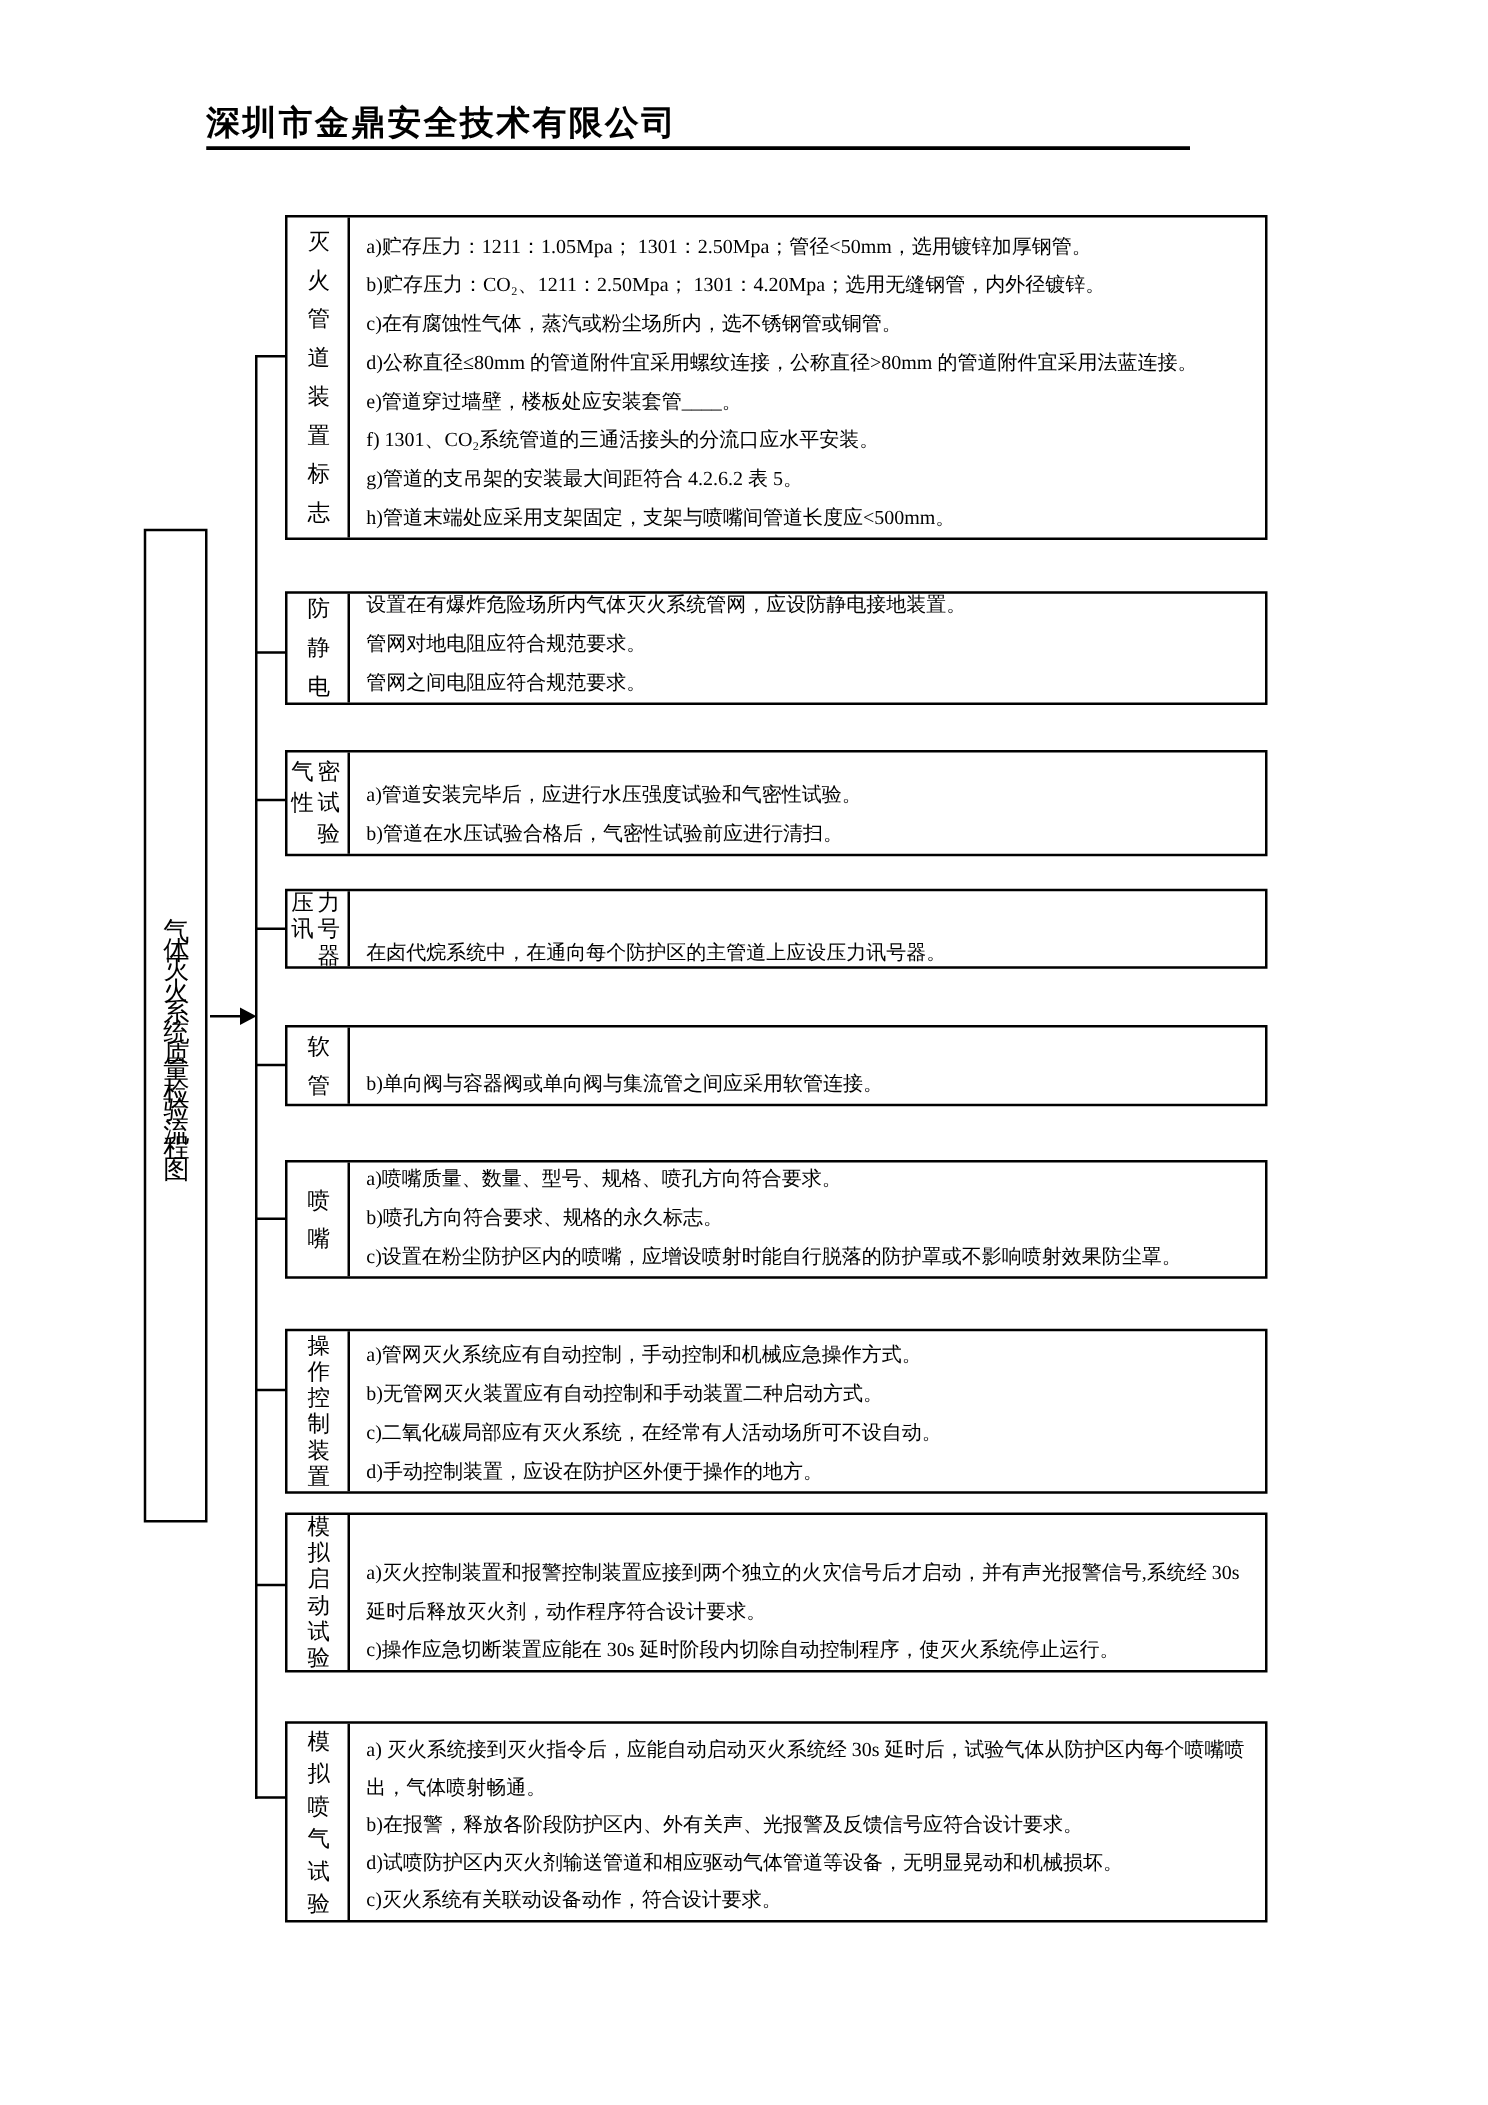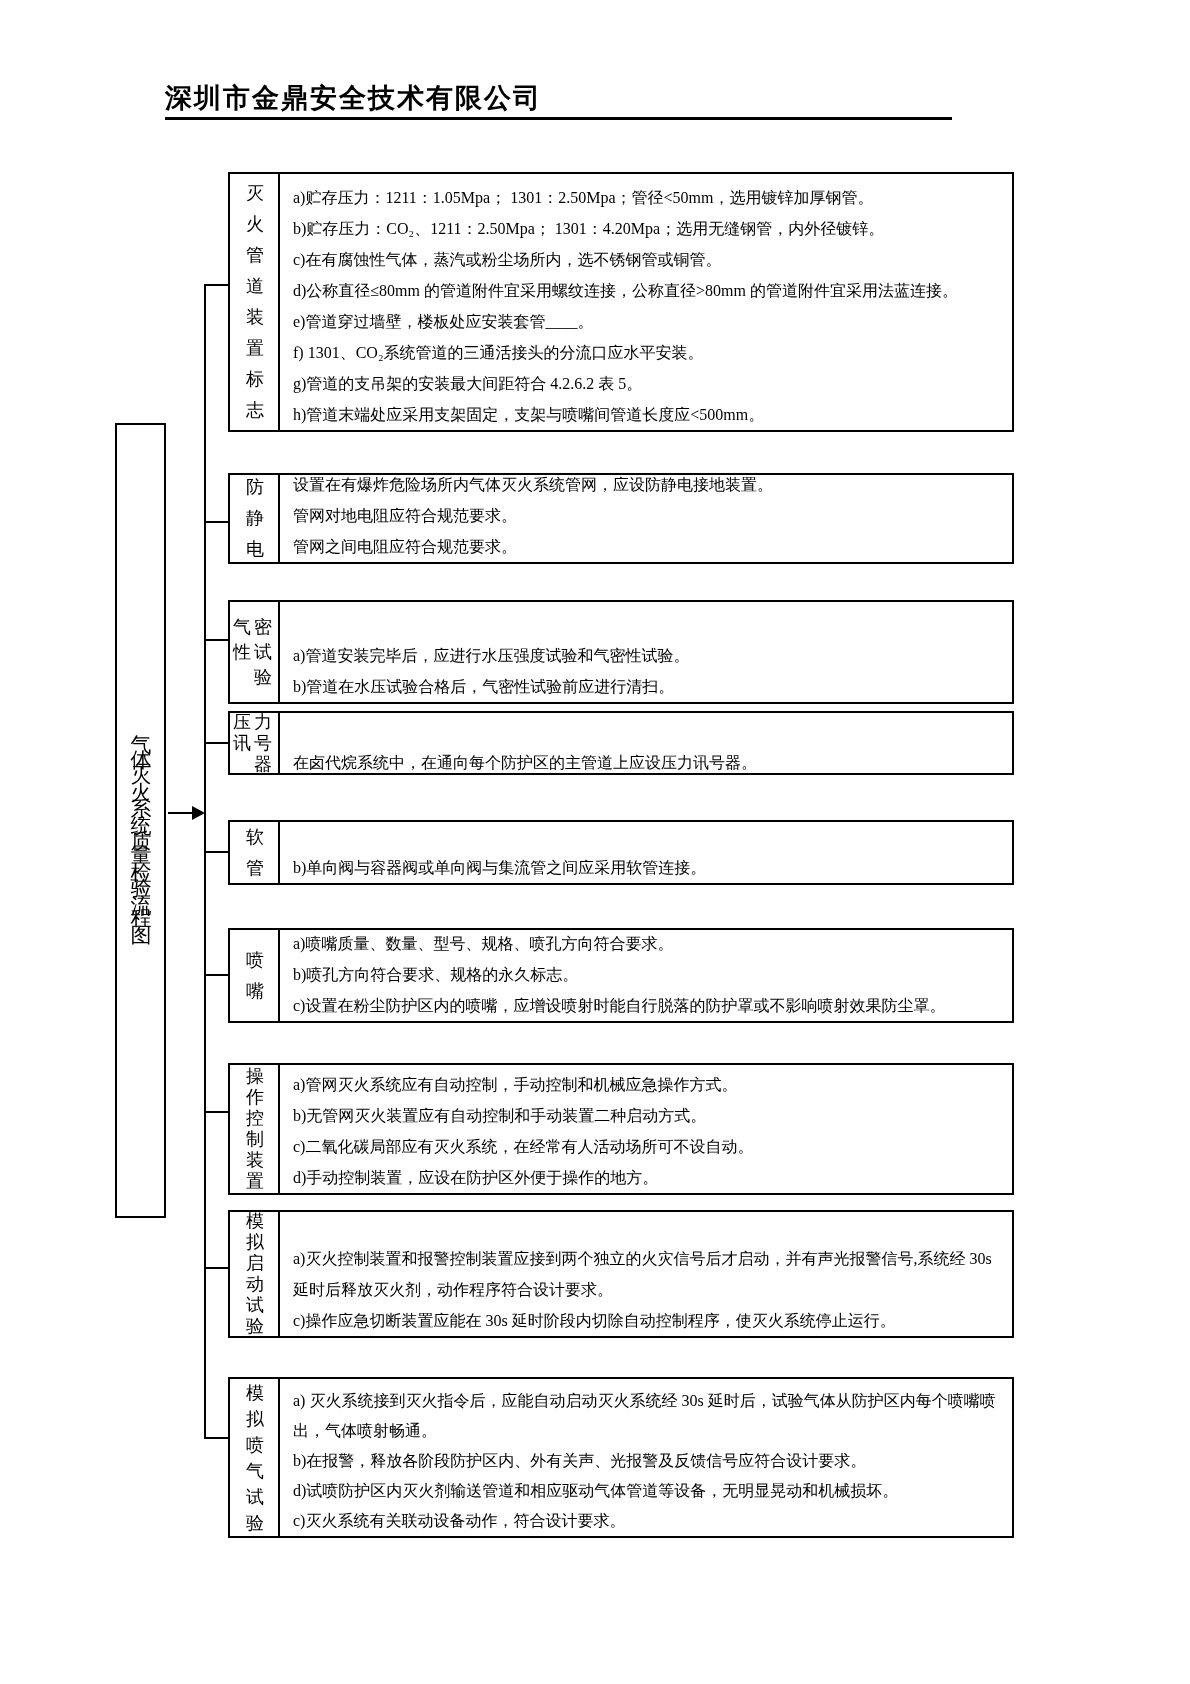--- a/index.html
+++ b/index.html
@@ -89,21 +89,21 @@
     <div class="label">
       <div class="lt">防静电</div>
     </div>
     <div class="content">
       <div class="line">设置在有爆炸危险场所内气体灭火系统管网，应设防静电接地装置。</div>
       <div class="line">管网对地电阻应符合规范要求。</div>
       <div class="line">管网之间电阻应符合规范要求。</div>
     </div>
   </div>
 
-  <div class="node n3 wrap2" style="top:600px;height:104px">
+  <div class="node n3 wrap2" style="top:600px;height:85px">
     <div class="label">
       <div class="lt">气密性试验</div>
     </div>
     <div class="content">
       <div class="line">a)管道安装完毕后，应进行水压强度试验和气密性试验。</div>
       <div class="line">b)管道在水压试验合格后，气密性试验前应进行清扫。</div>
     </div>
   </div>
 
   <div class="node n4 wrap2" style="top:711px;height:64px">

